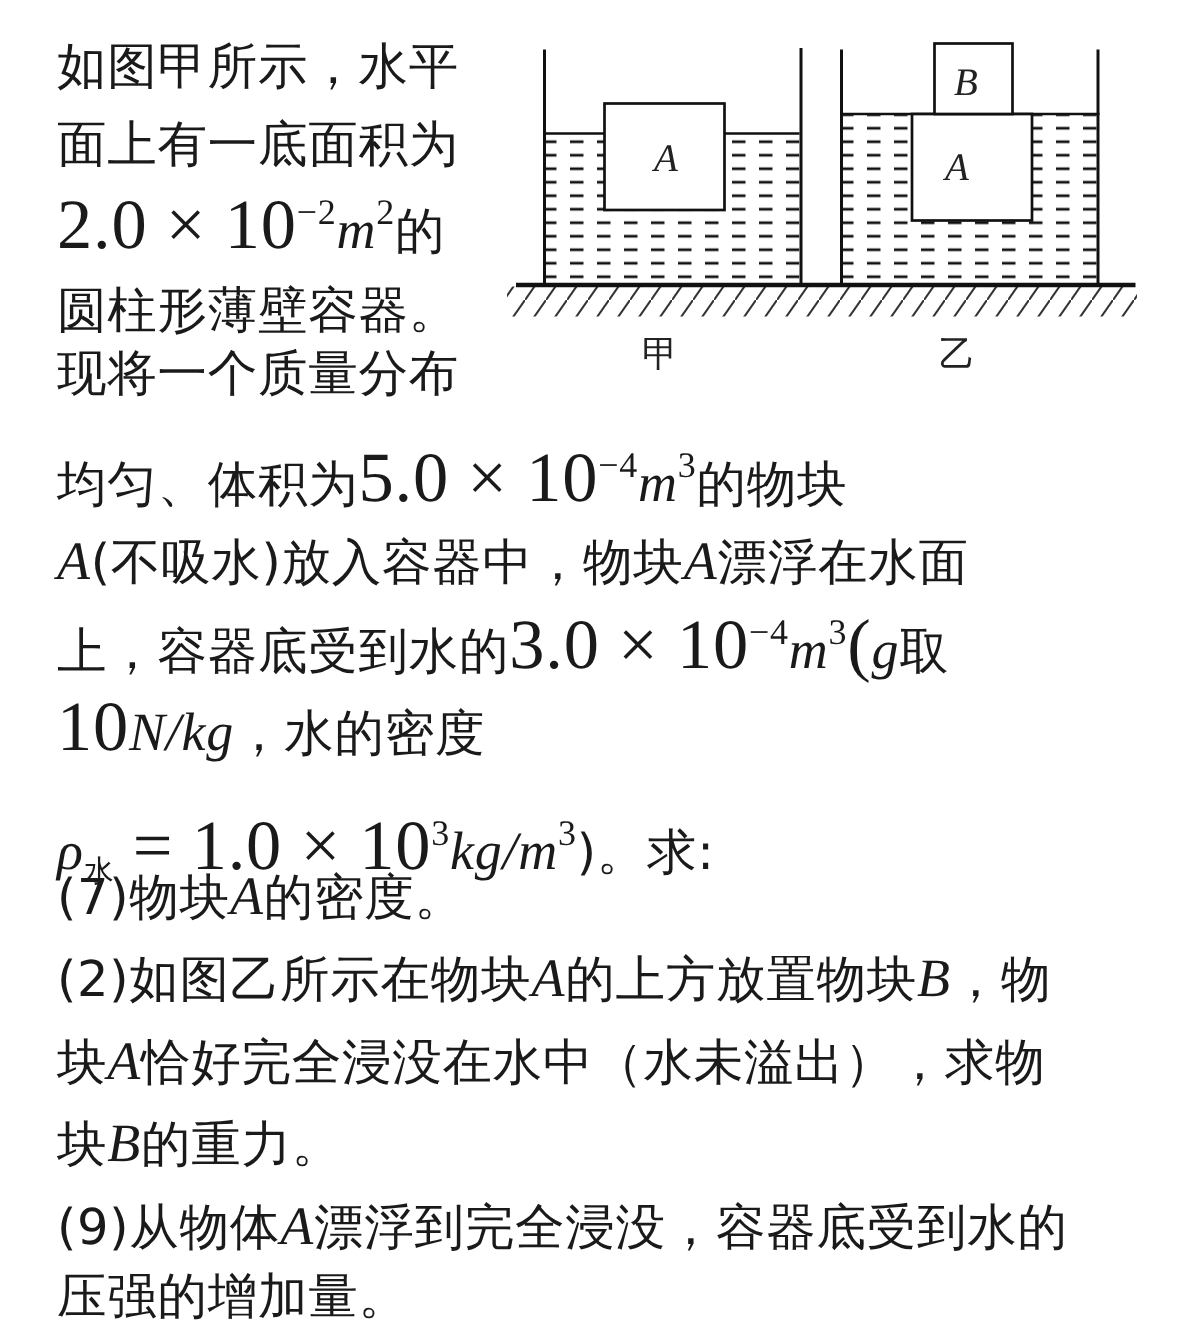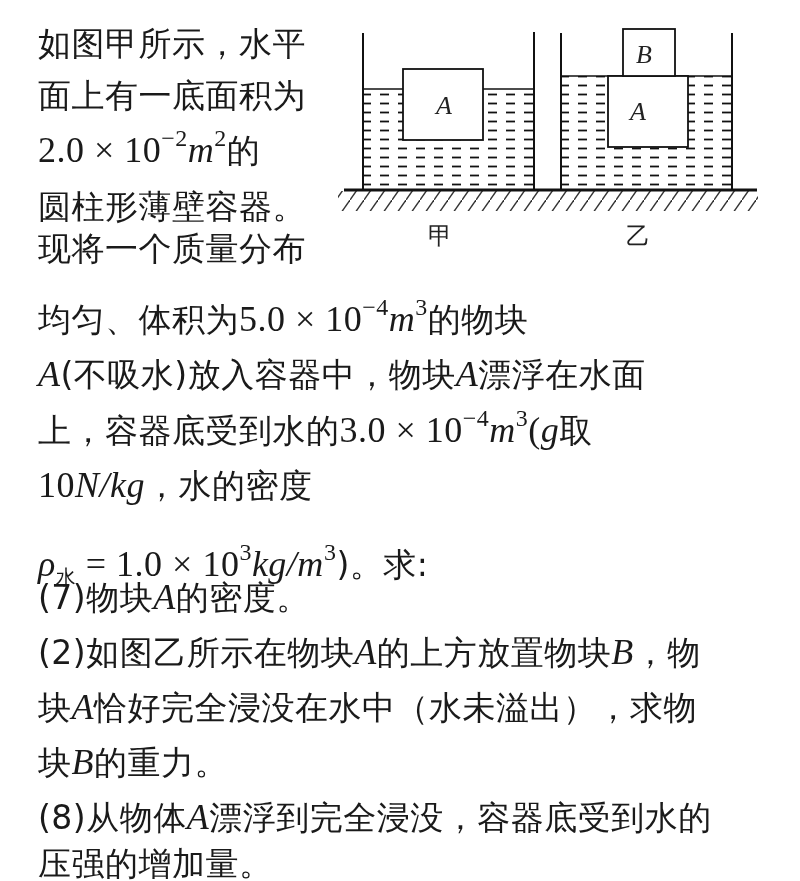--- a/index.html
+++ b/index.html
@@ -1,19 +1,19 @@
 <!DOCTYPE html>
 <html><head>
 <meta charset="utf-8">
 <style>
   html,body{margin:0;padding:0;background:#ffffff;}
   body{width:800px;height:881px;position:relative;overflow:hidden;color:#1a1a1a;
        font-family:"DejaVu Sans","Liberation Sans",sans-serif;}
   .line{position:absolute;left:38px;font-size:33px;line-height:44px;white-space:nowrap;letter-spacing:0.5px;}
-  .m{font-family:"Liberation Serif","DejaVu Serif",serif;font-size:36px;}
+  .m{font-family:"Liberation Serif","DejaVu Serif",serif;font-size:47px;}
   .mi{font-family:"Liberation Serif","DejaVu Serif",serif;font-style:italic;font-size:36px;}
   sup{font-family:"Liberation Serif","DejaVu Serif",serif;font-size:24px;vertical-align:16px;line-height:0;}
   sub{font-size:20px;vertical-align:-8px;line-height:0;}
   .figure{position:absolute;left:330px;top:20px;width:440px;height:240px;}
   .fig-label{position:absolute;font-size:24px;color:#222;}
 </style>
 </head>
 <body>
 
 <div>
@@ -46,21 +46,21 @@
   <div class="line" style="top:630px">
     <span>(2)如图乙所示在物块</span><span class="mi">A</span><span>的上方放置物块</span><span class="mi">B</span><span>，物</span>
   </div>
   <div class="line" style="top:685px">
     <span>块</span><span class="mi">A</span><span>恰好完全浸没在水中（水未溢出），求物</span>
   </div>
   <div class="line" style="top:740px">
     <span>块</span><span class="mi">B</span><span>的重力。</span>
   </div>
   <div class="line" style="top:795px">
-    <span>(8)从物体</span><span class="mi">A</span><span>漂浮到完全浸没，容器底受到水的</span>
+    <span>(9)从物体</span><span class="mi">A</span><span>漂浮到完全浸没，容器底受到水的</span>
   </div>
   <div class="line" style="top:842px">压强的增加量。</div>
 </div>
 
 <div class="figure">
   <svg width="440" height="240" viewBox="330 20 440 240" xmlns="http://www.w3.org/2000/svg">
     <defs>
       <pattern id="water" x="0" y="0" width="18" height="9" patternUnits="userSpaceOnUse">
         <line x1="2" y1="4.5" x2="11" y2="4.5" stroke="#111" stroke-width="1.8"></line>
       </pattern>

